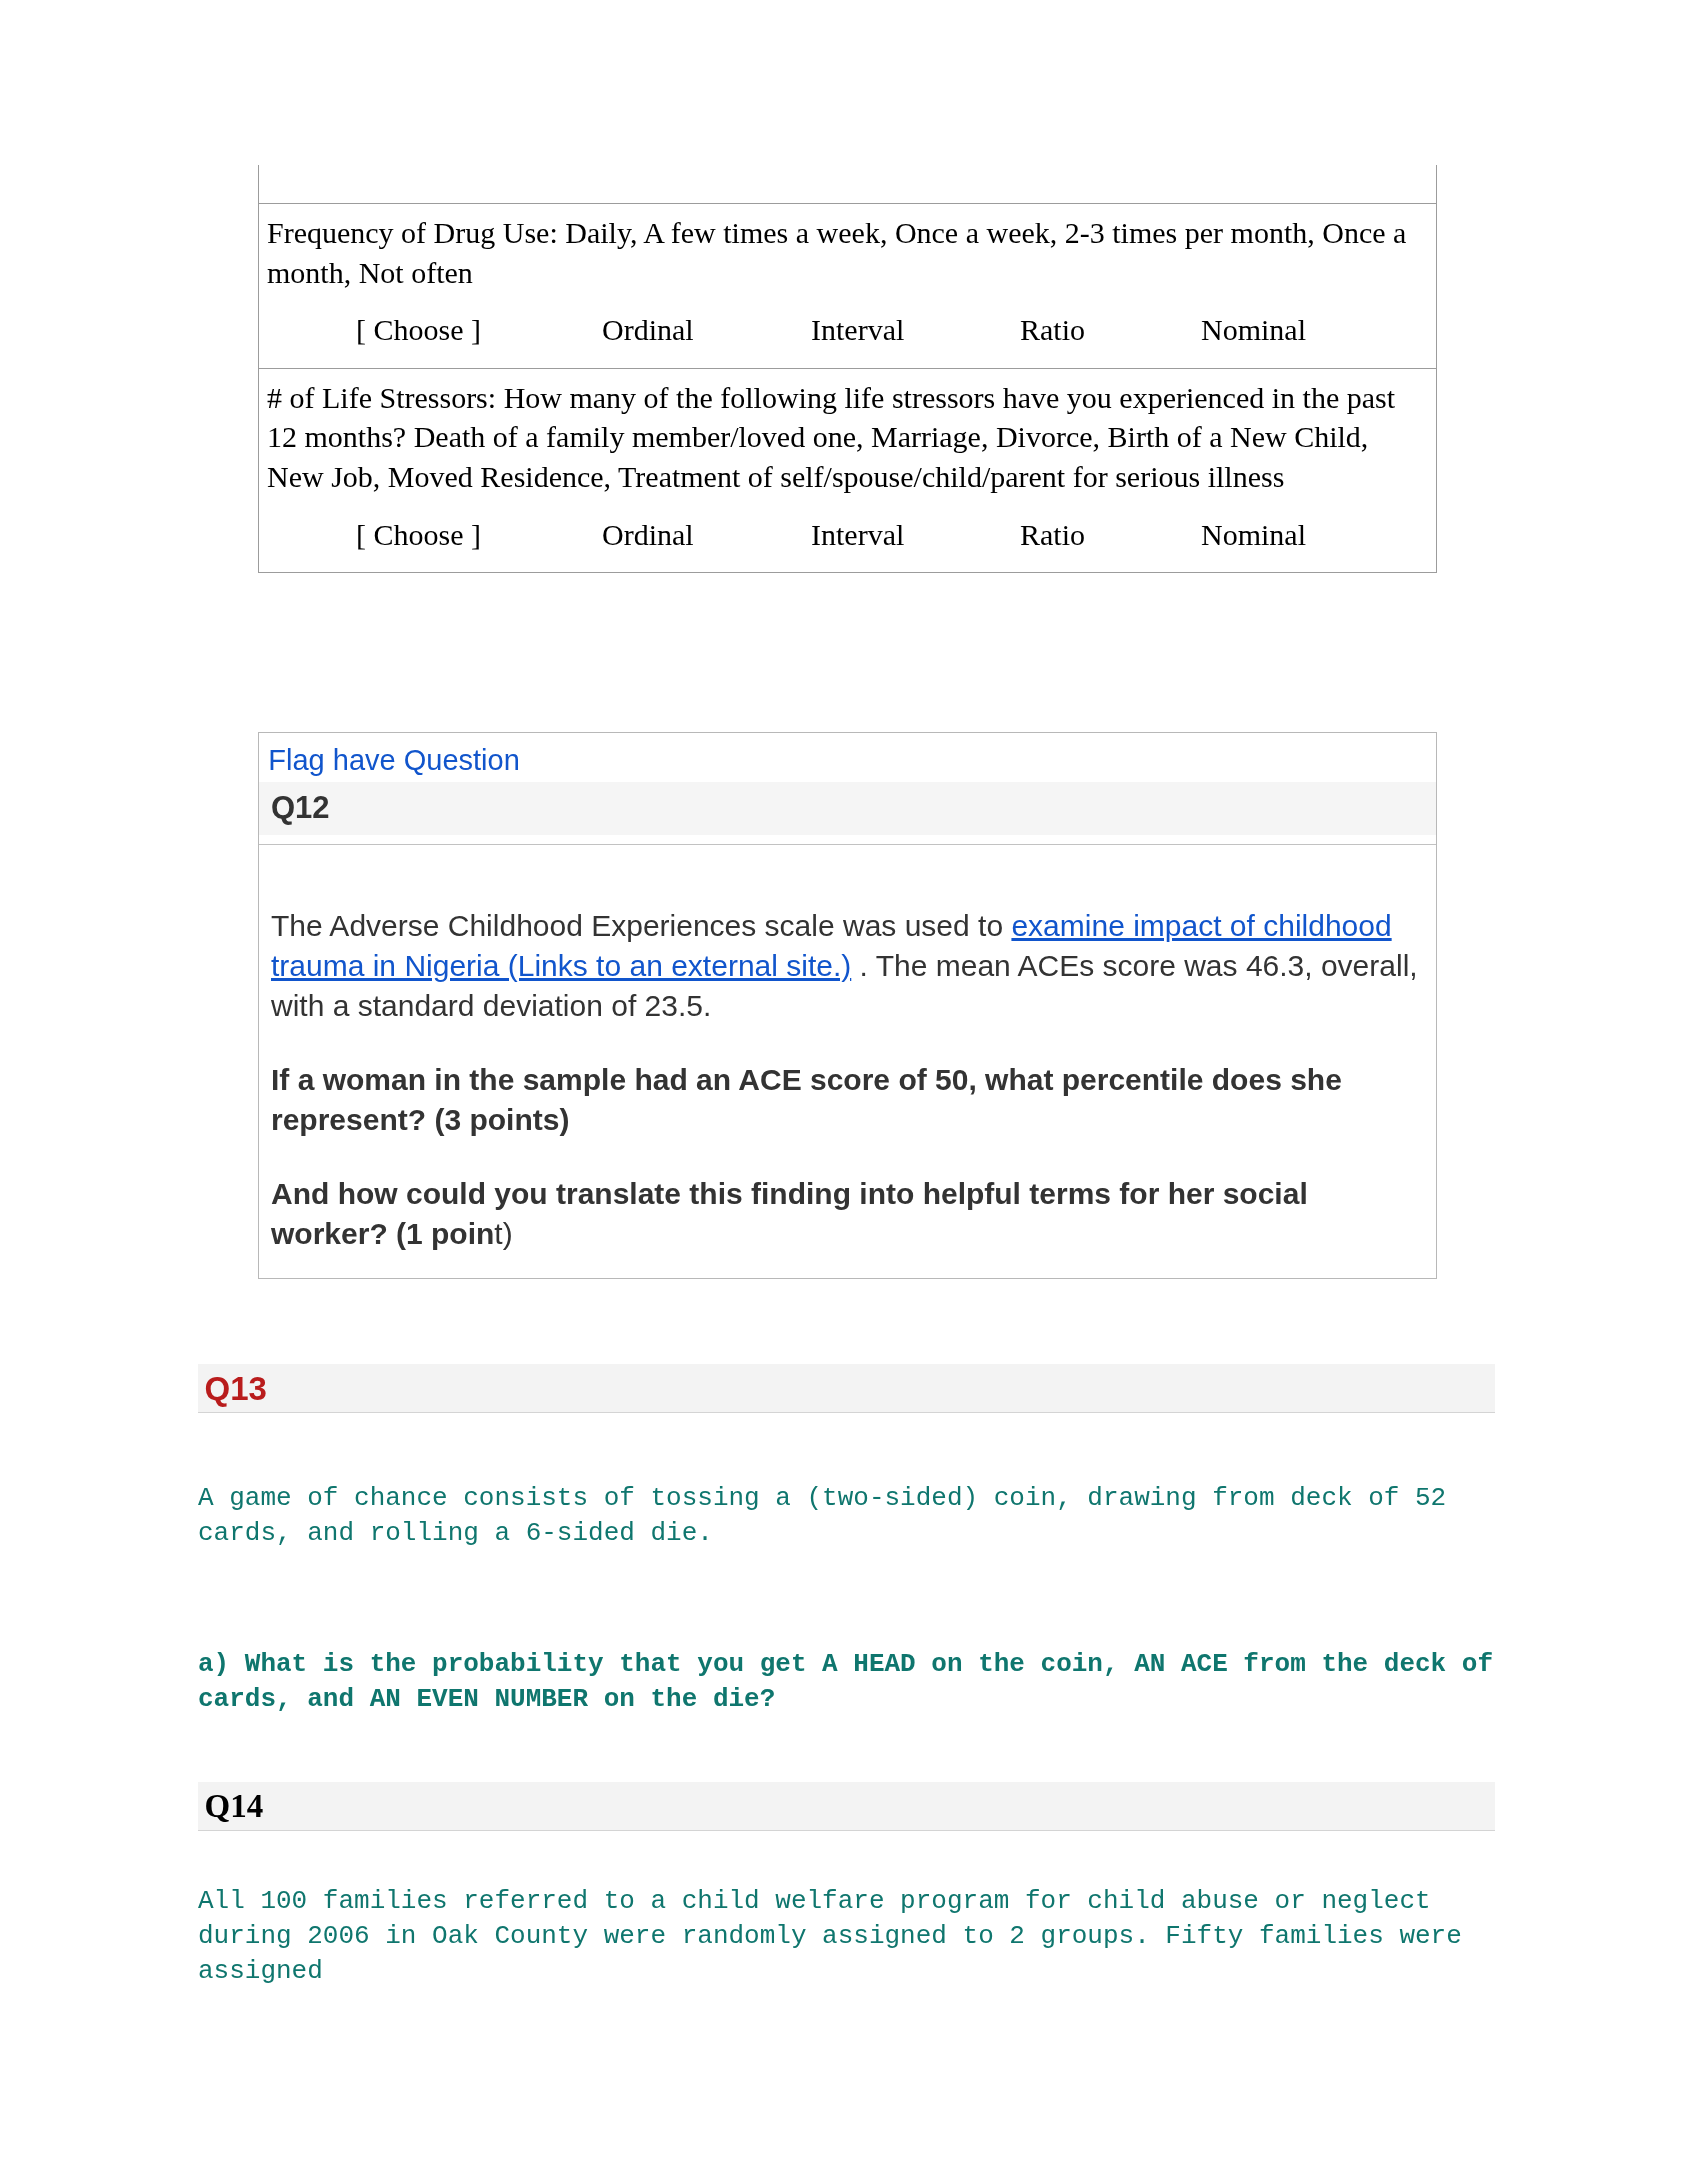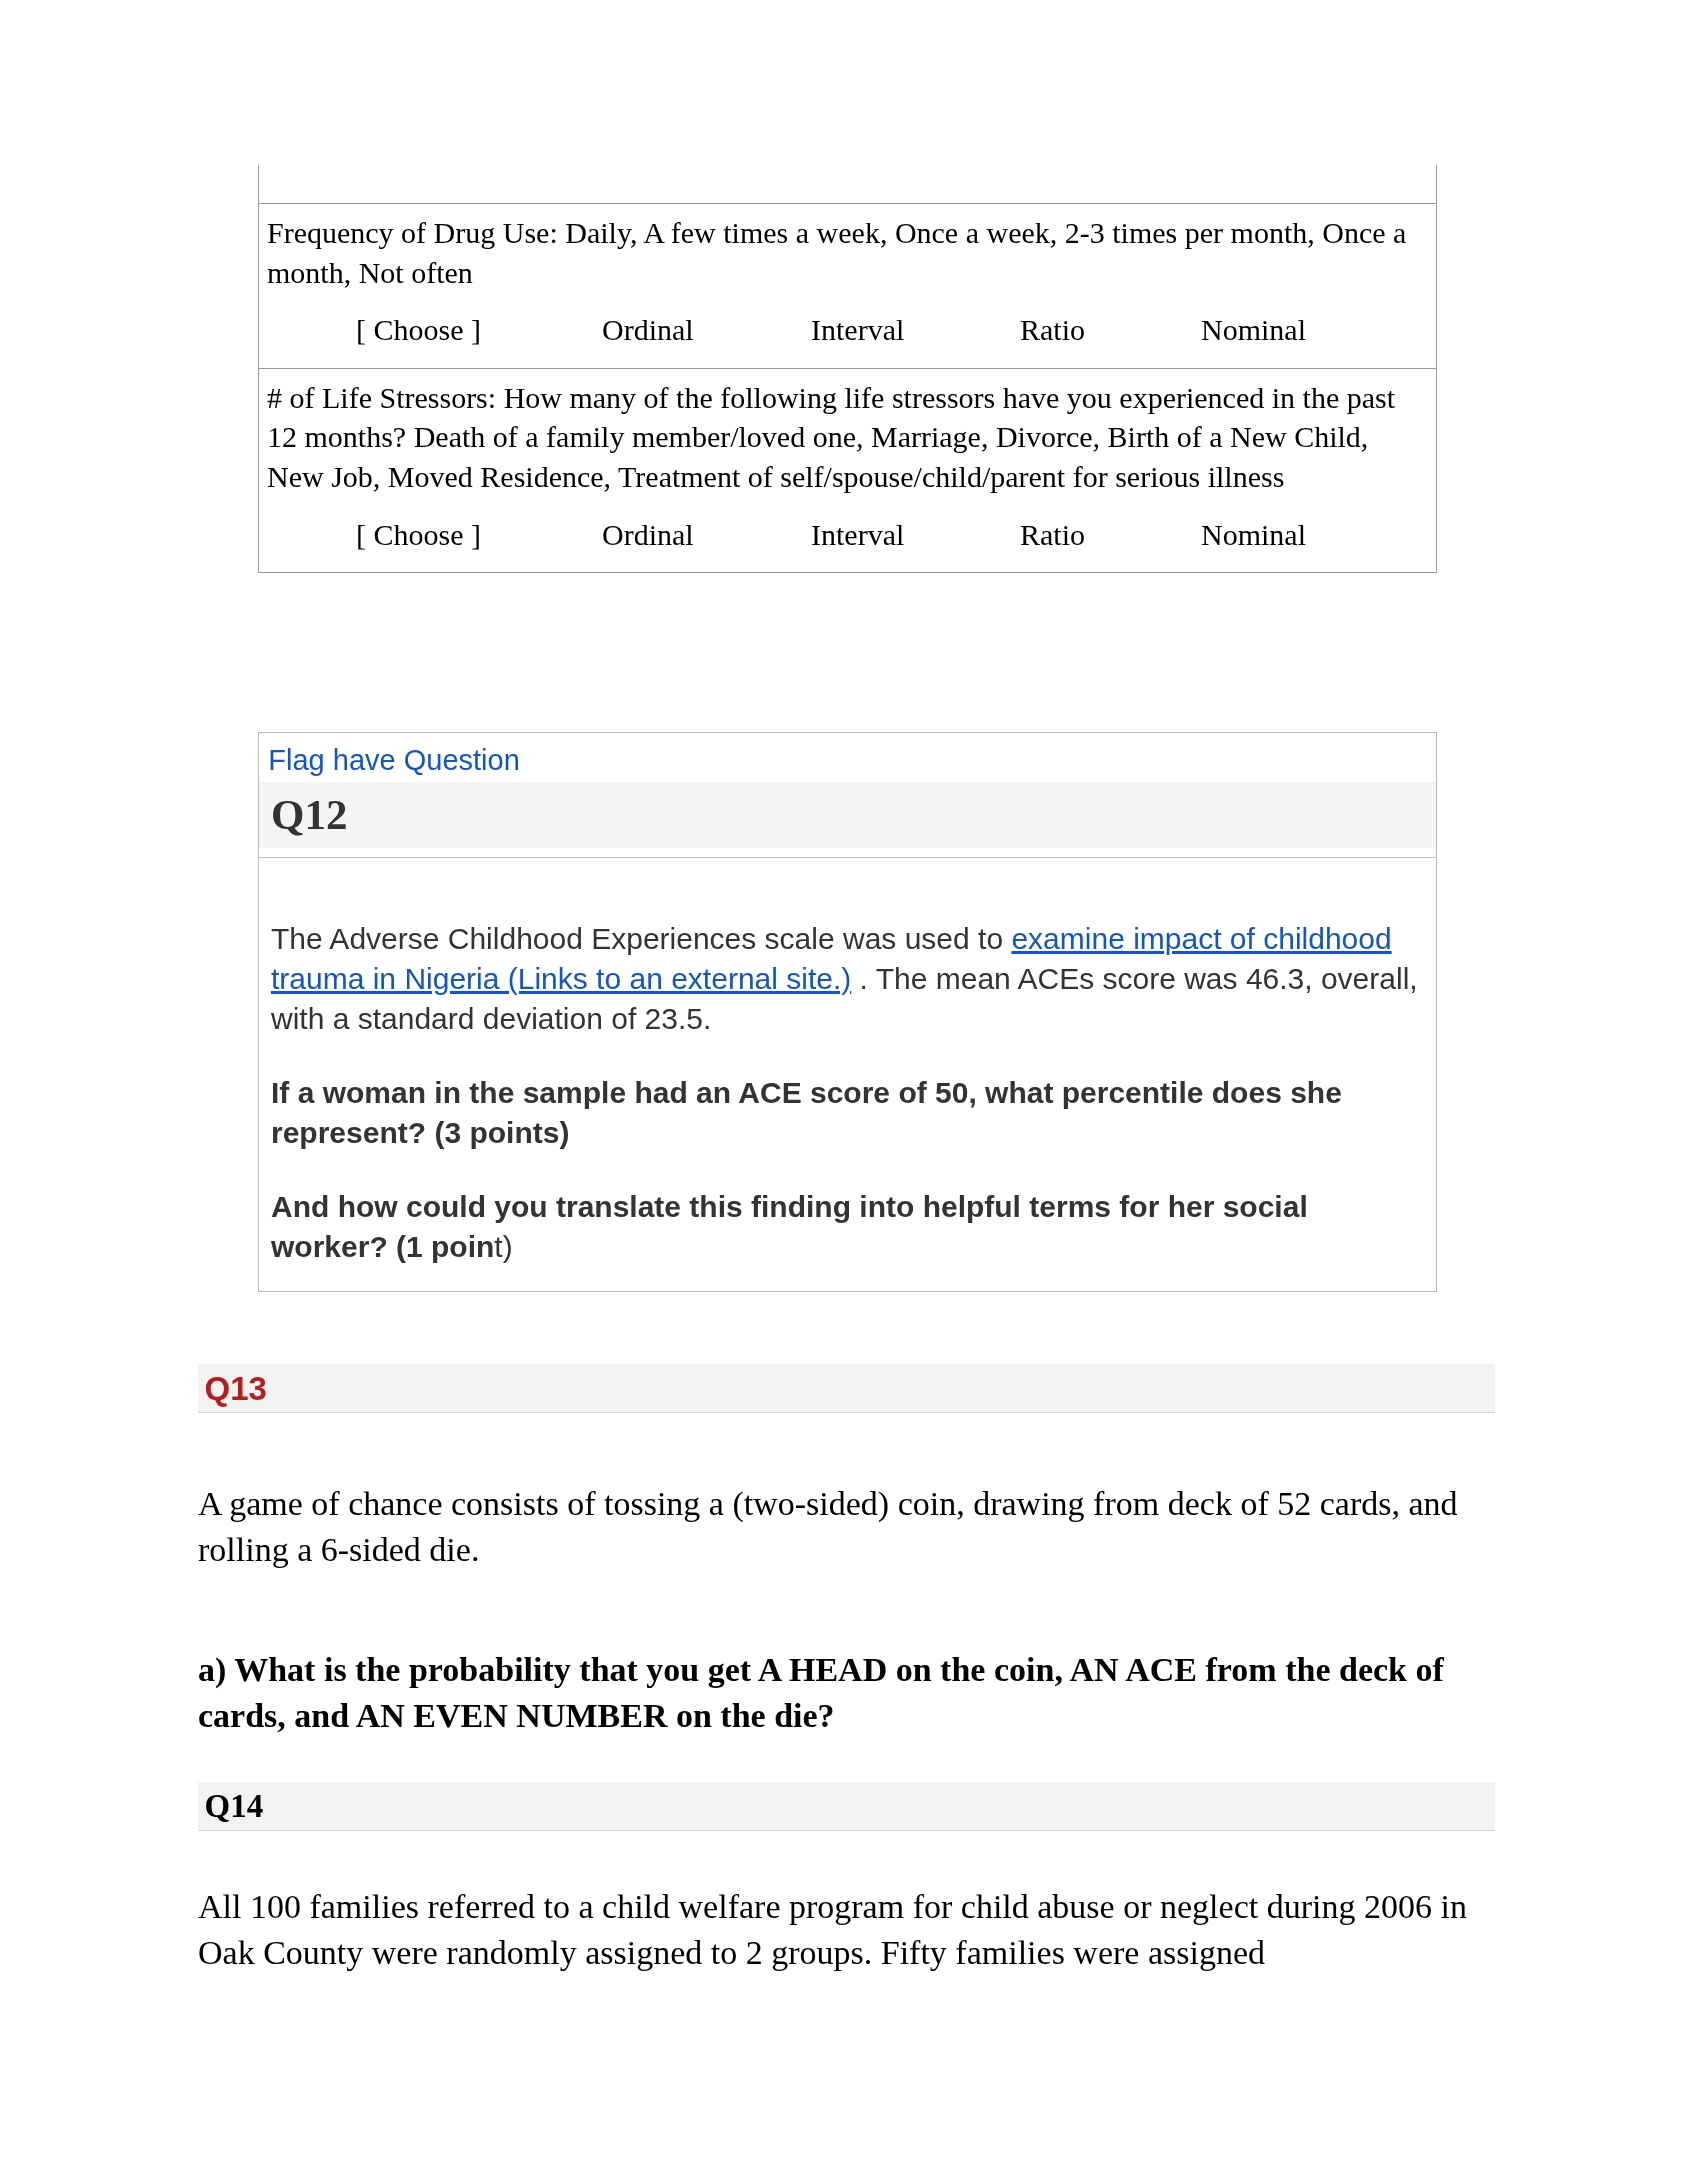--- a/index.html
+++ b/index.html
@@ -51,22 +51,22 @@
     padding: 0 0 5.3px 9.3px;
     font-family: "Liberation Sans", sans-serif;
     font-size: 29px;
     color: #1155cc;
     text-decoration: none;
     cursor: pointer;
   }
   .qtitle-bar {
     background: #f5f5f5;
     padding: 8px 0 9.3px 12px;
-    font-family: Liberation Serif, serif;
-    font-size: 43px;
+    font-family: Liberation Sans, sans-serif;
+    font-size: 31px;
     font-weight: bold;
     color: #333333;
     margin-bottom: 9.3px;
   }
   .qbox-body {
     padding: 61px 8px 24px 12px;
     font-family: "Liberation Sans", sans-serif;
     font-size: 30px;
     line-height: 1.33;
     color: #333333;
@@ -88,24 +88,24 @@
     font-weight: bold;
     padding: 6px 0 0 6.6px;
   }
   .qbar-13 { top: 1364px; font-family: "Liberation Sans", sans-serif; color: #b91c1c; }
   .qbar-14 { top: 1782px; font-family: "Liberation Serif", serif; color: #000000; }
 
   .flat-para {
     position: absolute;
     left: 198px;
     width: 1300px;
-    font-family: Liberation Serif, serif;
-    font-size: 34px;
+    font-family: Liberation Mono, monospace;
+    font-size: 26px;
     line-height: 1.35;
-    color: #000000;
+    color: #0f766e;
   }
   .q13-p1 { top: 1481px; }
   .q13-p2 { top: 1647px; font-weight: bold; }
   .q14-p1 { top: 1884px; }
 </style>
 </head>
 <body>
 
 <div class="page">
 

